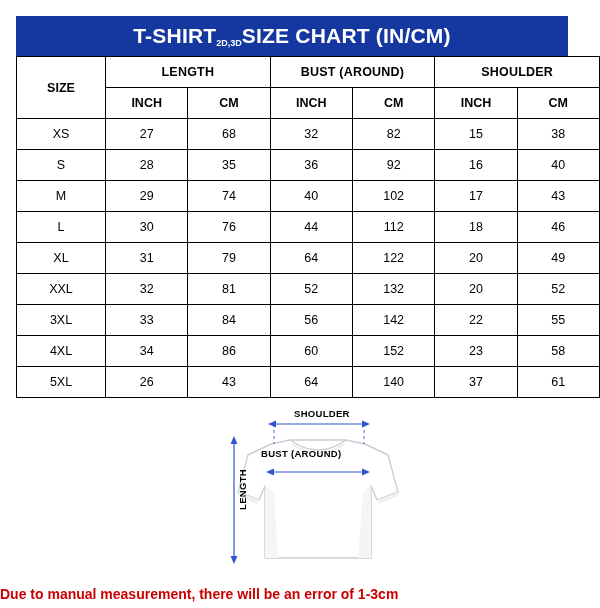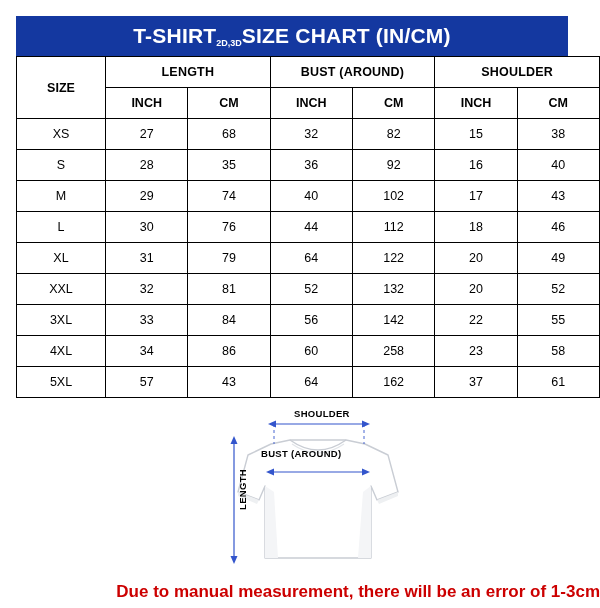--- a/index.html
+++ b/index.html
@@ -100,23 +100,23 @@
     left: 206px;
     top: 84px;
     transform: rotate(-90deg);
     transform-origin: center center;
   }
   .note {
     position: absolute;
     left: 0;
     right: 0;
     bottom: 6px;
-    text-align: right;
+    text-align: left;
     color: #cc0000;
-    font-size: 17px;
+    font-size: 14px;
     font-weight: bold;
   }
 </style>
 </head>
 <body>
 
 <div class="page">
 
   <div class="title-bar">
     <div class="title-text">
@@ -203,30 +203,30 @@
         <td>56</td>
         <td>142</td>
         <td>22</td>
         <td>55</td>
       </tr>
       <tr>
         <td class="cell-size">4XL</td>
         <td>34</td>
         <td>86</td>
         <td>60</td>
-        <td>258</td>
+        <td>152</td>
         <td>23</td>
         <td>58</td>
       </tr>
       <tr>
         <td class="cell-size">5XL</td>
-        <td>57</td>
+        <td>26</td>
         <td>43</td>
         <td>64</td>
-        <td>162</td>
+        <td>140</td>
         <td>37</td>
         <td>61</td>
       </tr>
     </tbody>
   </table>
 
   <div class="diagram">
 
     <svg width="584" height="168" viewBox="0 0 584 168" style="position:absolute;left:0;top:0;">
 

